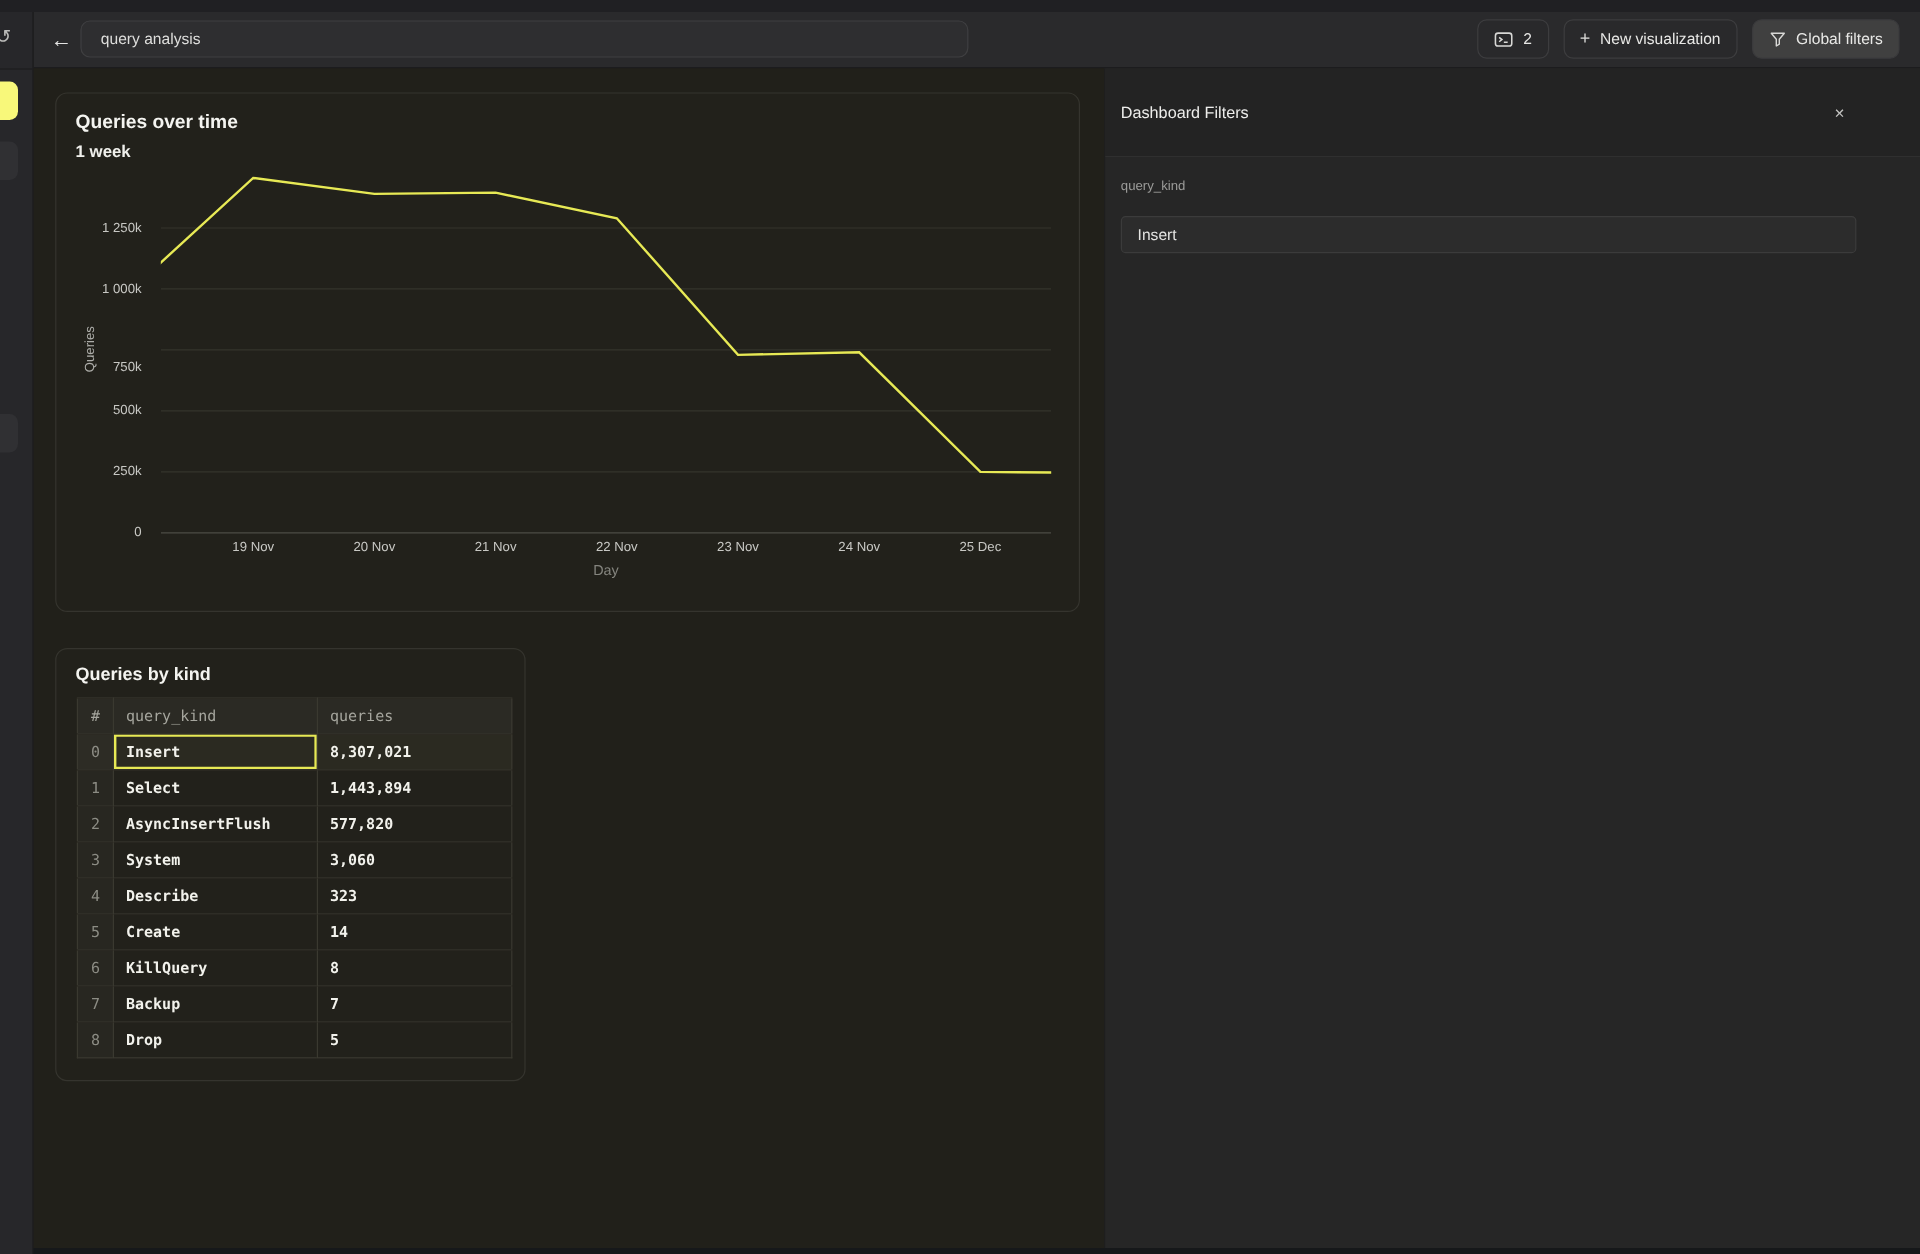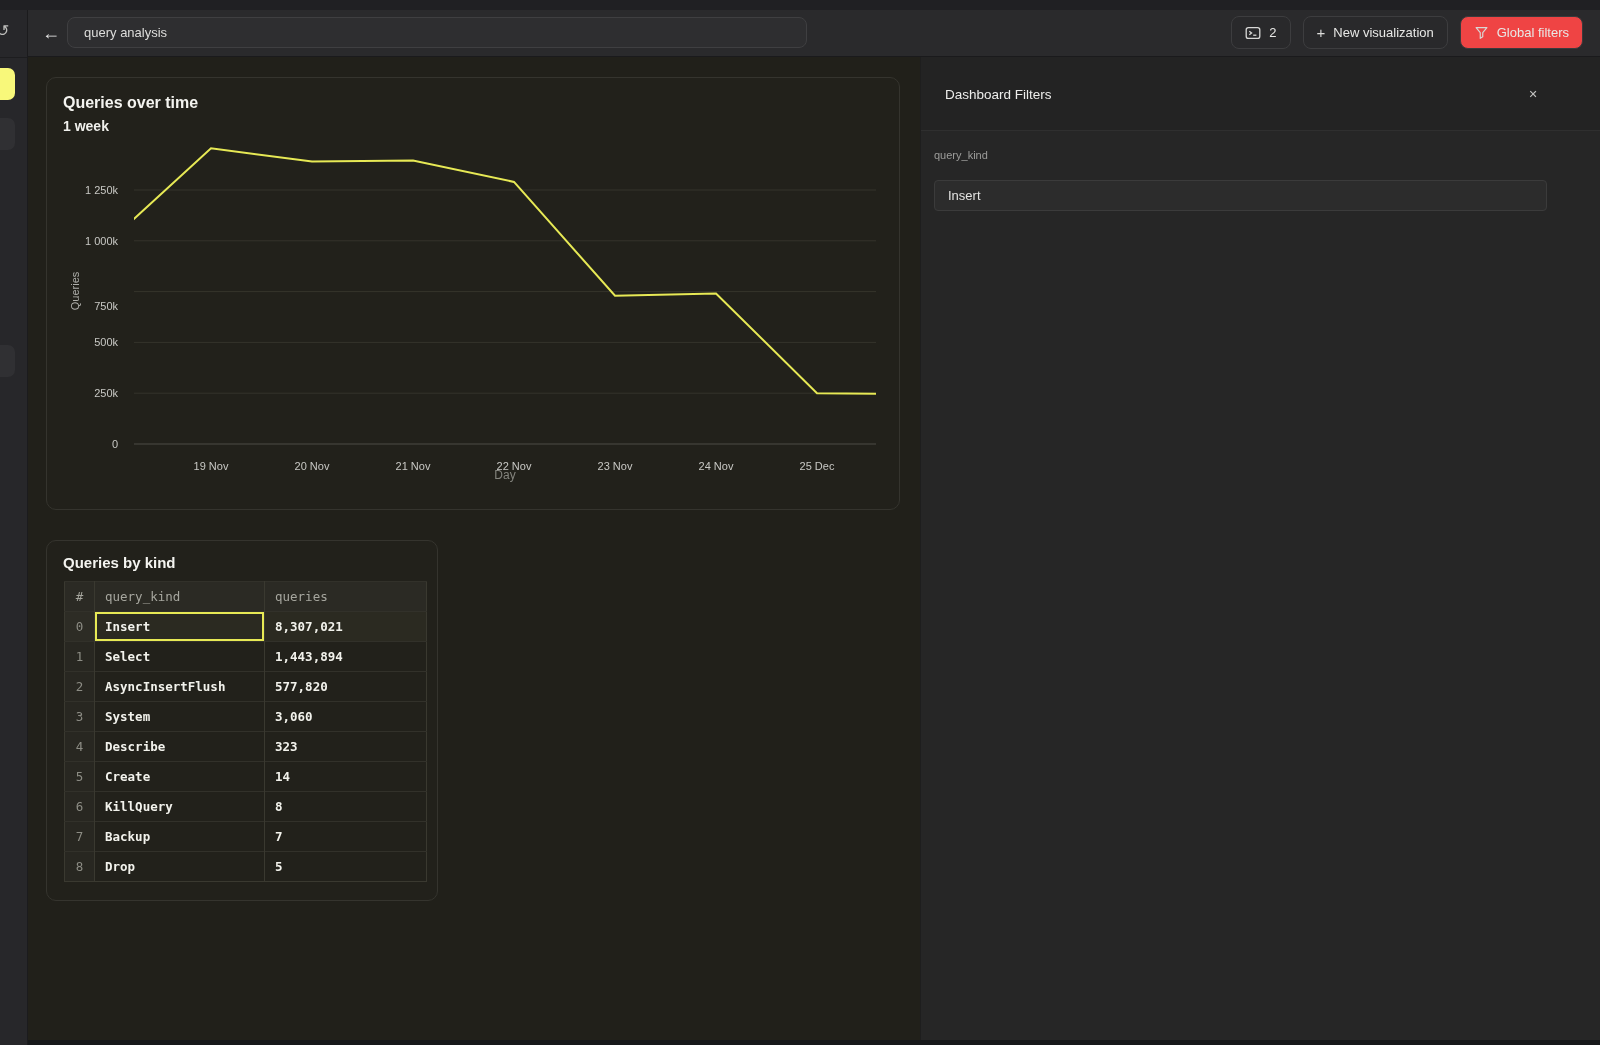--- a/index.html
+++ b/index.html
@@ -16,21 +16,21 @@
               text-align:center; cursor:pointer; }
   .title-input { position:absolute; left:39px; top:7px; width:740px; height:31px;
                  background:#2e2e30; border:1px solid #3f3f41; border-radius:8px;
                  color:#dededc; font-size:13px; padding:12px 16px;
                  font-family:"Liberation Sans", sans-serif; }
   .tb-right { position:absolute; right:17px; top:6px; height:33px; display:flex; gap:12px; }
   .tb-btn { display:flex; align-items:center; gap:8px; height:33px; padding:0 13px;
             background:#29292b; border:1px solid #3d3d3f; border-radius:8px;
             color:#e8e8e6; font-size:13px; cursor:pointer;
             font-family:"Liberation Sans", sans-serif; }
-  .tb-btn.filled { background:#ef4444; border-color:#3a3a3c; }
+  .tb-btn.filled { background:#404040; border-color:#3a3a3c; }
   .tb-btn svg { display:block; }
   .plus-glyph { font-size:15px; color:#dcdcda; }
 
   
   .sidebar { position:absolute; left:0; top:10px; width:28px; height:1035px;
              background:#27272a; border-right:1px solid #1b1b1d; overflow:hidden; }
   .refresh { position:absolute; left:-4px; top:11px; color:#bcbcba; font-size:16px; cursor:pointer; }
   .sb-item { position:absolute; left:-11px; width:26px; height:32px; border-radius:7px;
              background:#303033; cursor:pointer; }
   .sb-item.active { background:var(--sidebar-active); }
@@ -45,21 +45,21 @@
   .chart-card h2 { top:16px; font-size:16px; }
   .chart-card h3 { position:absolute; left:16px; top:40px; font-size:14px; color:#f0f0ec; font-weight:bold;text-align:center; }
   .table-card h2 { top:13px; font-size:15px; }
 
   .ylabel { position:absolute; left:28px; top:213px; transform:translate(-50%,-50%) rotate(-90deg);
             font-size:11px; color:#aeaeaa; }
   .ytick { position:absolute; right:8px; transform:translateY(-50%); font-size:11px; color:#c8c8c4;
            white-space:nowrap; }
   #yticks { position:absolute; left:0; top:63px; width:79px; height:315px; }
   #chart  { position:absolute; left:87px; top:63px; width:742px; height:315px; }
-  #xticks { position:absolute; left:87px; top:71px; width:742px; height:330px; pointer-events:none; }
+  #xticks { position:absolute; left:87px; top:61px; width:742px; height:330px; pointer-events:none; }
   .xtick { position:absolute; transform:translate(-50%,-50%); font-size:11px; color:#c8c8c4;
            white-space:nowrap; }
   .xlabel { position:absolute; left:458px; top:397px; transform:translate(-50%,-50%);
             font-size:12px; color:#84847e; }
 
   
   .qtable { position:absolute; left:17px; top:40px; width:362px; border-collapse:collapse;
             font-family:"DejaVu Sans Mono", monospace; font-size:12.5px;
             border:1px solid #3a3930; table-layout:fixed; }
   .qtable th { height:30px; background:#2b2a24; color:#a6a69e; font-weight:normal;
@@ -72,21 +72,21 @@
   .qtable tr.sel td { background:#2b2a21; }
   .qtable tr.sel td.idx { background:#2d2c25; }
   .qtable td.hl { box-shadow:inset 0 0 0 2px var(--accent); }
 
   
   .panel { position:absolute; left:920px; top:57px; width:680px; height:983px;
            background:#262626; border-left:1px solid #1e1e1e; }
   .panel-header { position:absolute; left:0; top:0; width:680px; height:74px;
                   background:#232323; border-bottom:1px solid #2f2f2f; }
   .panel-title { position:absolute; left:13px; top:37px; transform:translateY(-50%);
-                 color:#ededeb; font-size:13.5px;margin-left:11px; }
+                 color:#ededeb; font-size:13.5px; }
   .close-btn { position:absolute; left:603px; top:28px; width:18px; height:18px;
                background:none; border:none; color:#c4c4c2; font-size:11px; cursor:pointer; }
   .field-label { position:absolute; left:13px; top:98px; transform:translateY(-50%);
                  font-size:11px; color:#9c9c9a; }
   .field-input { position:absolute; left:13px; top:123px; width:613px; height:31px;
                  background:#2c2c2c; border:1px solid #3b3b3b; border-radius:4px;
                  color:#e4e4e2; font-size:13px; padding:0 13px;
                  font-family:"Liberation Sans", sans-serif; }
 
   .bottom-strip { position:absolute; left:28px; top:1040px; width:1572px; height:5px; background:#16181a; }

